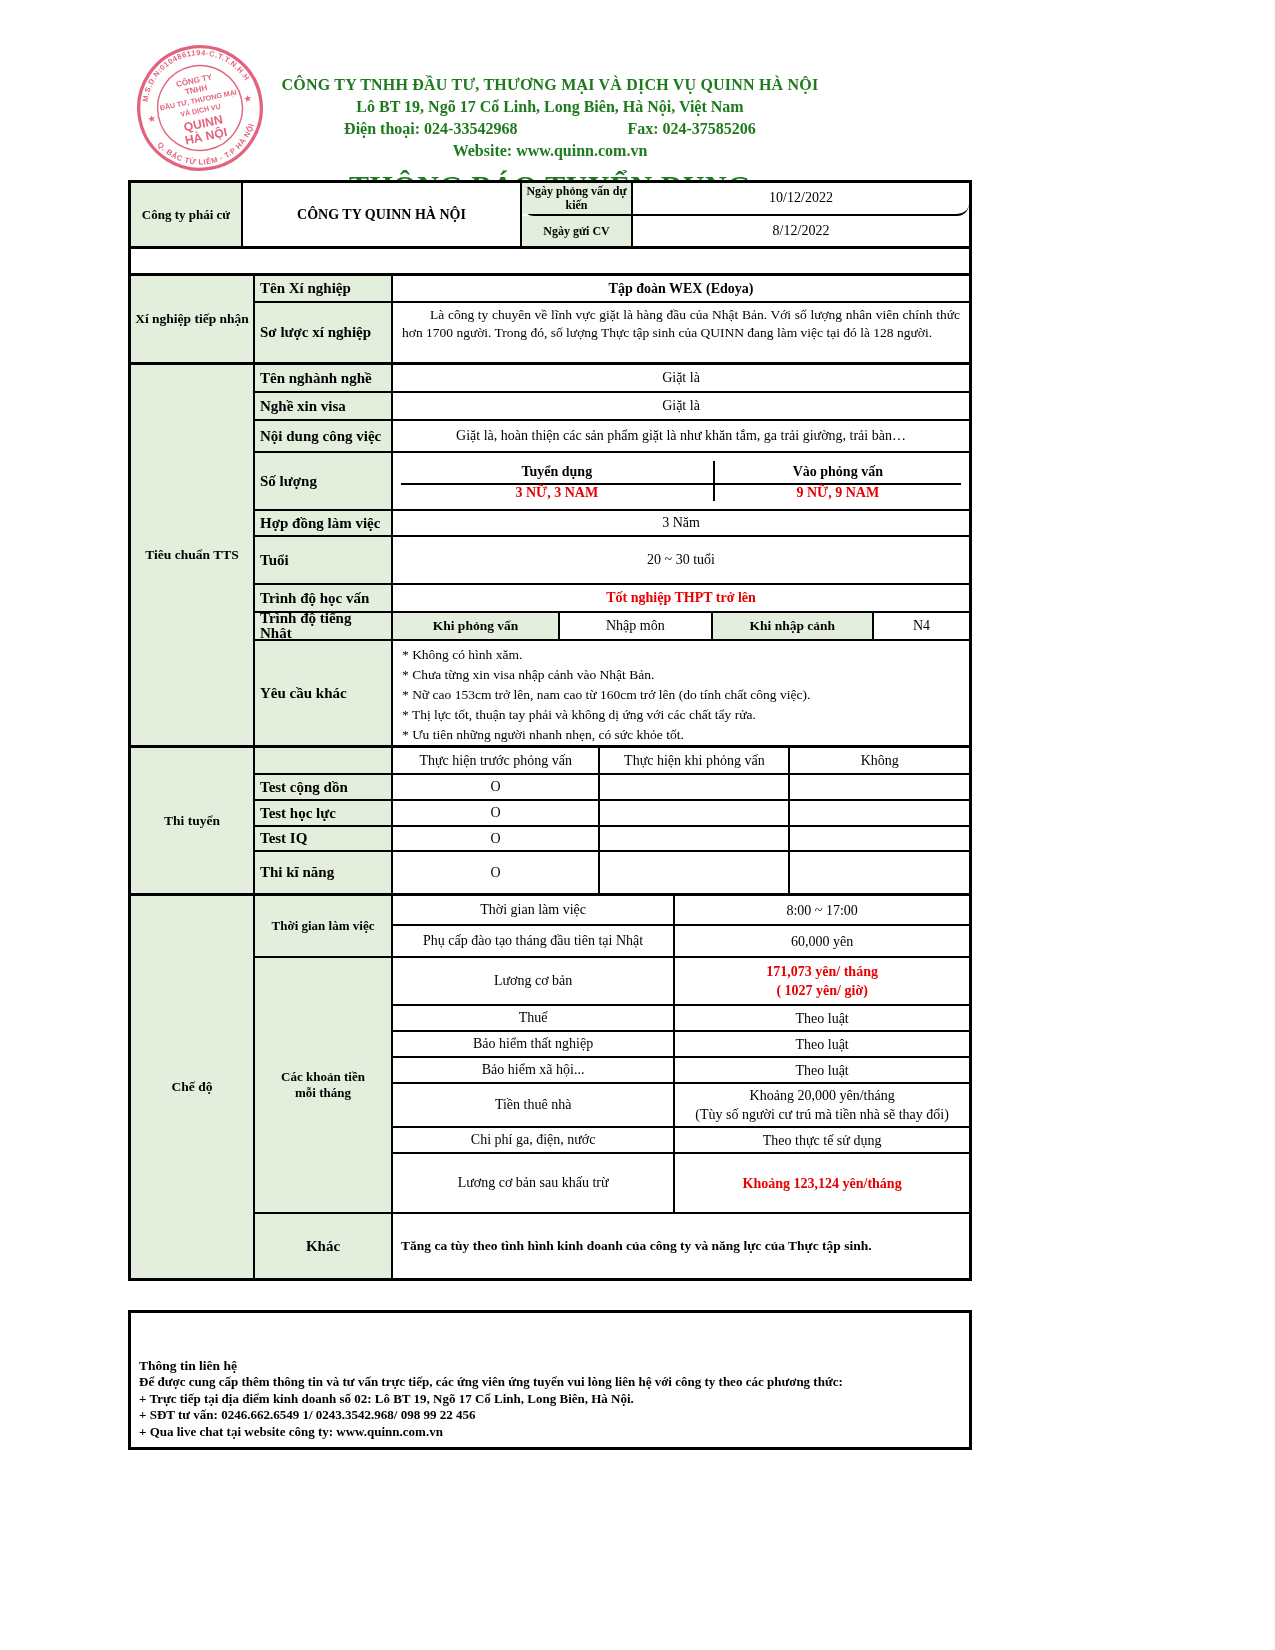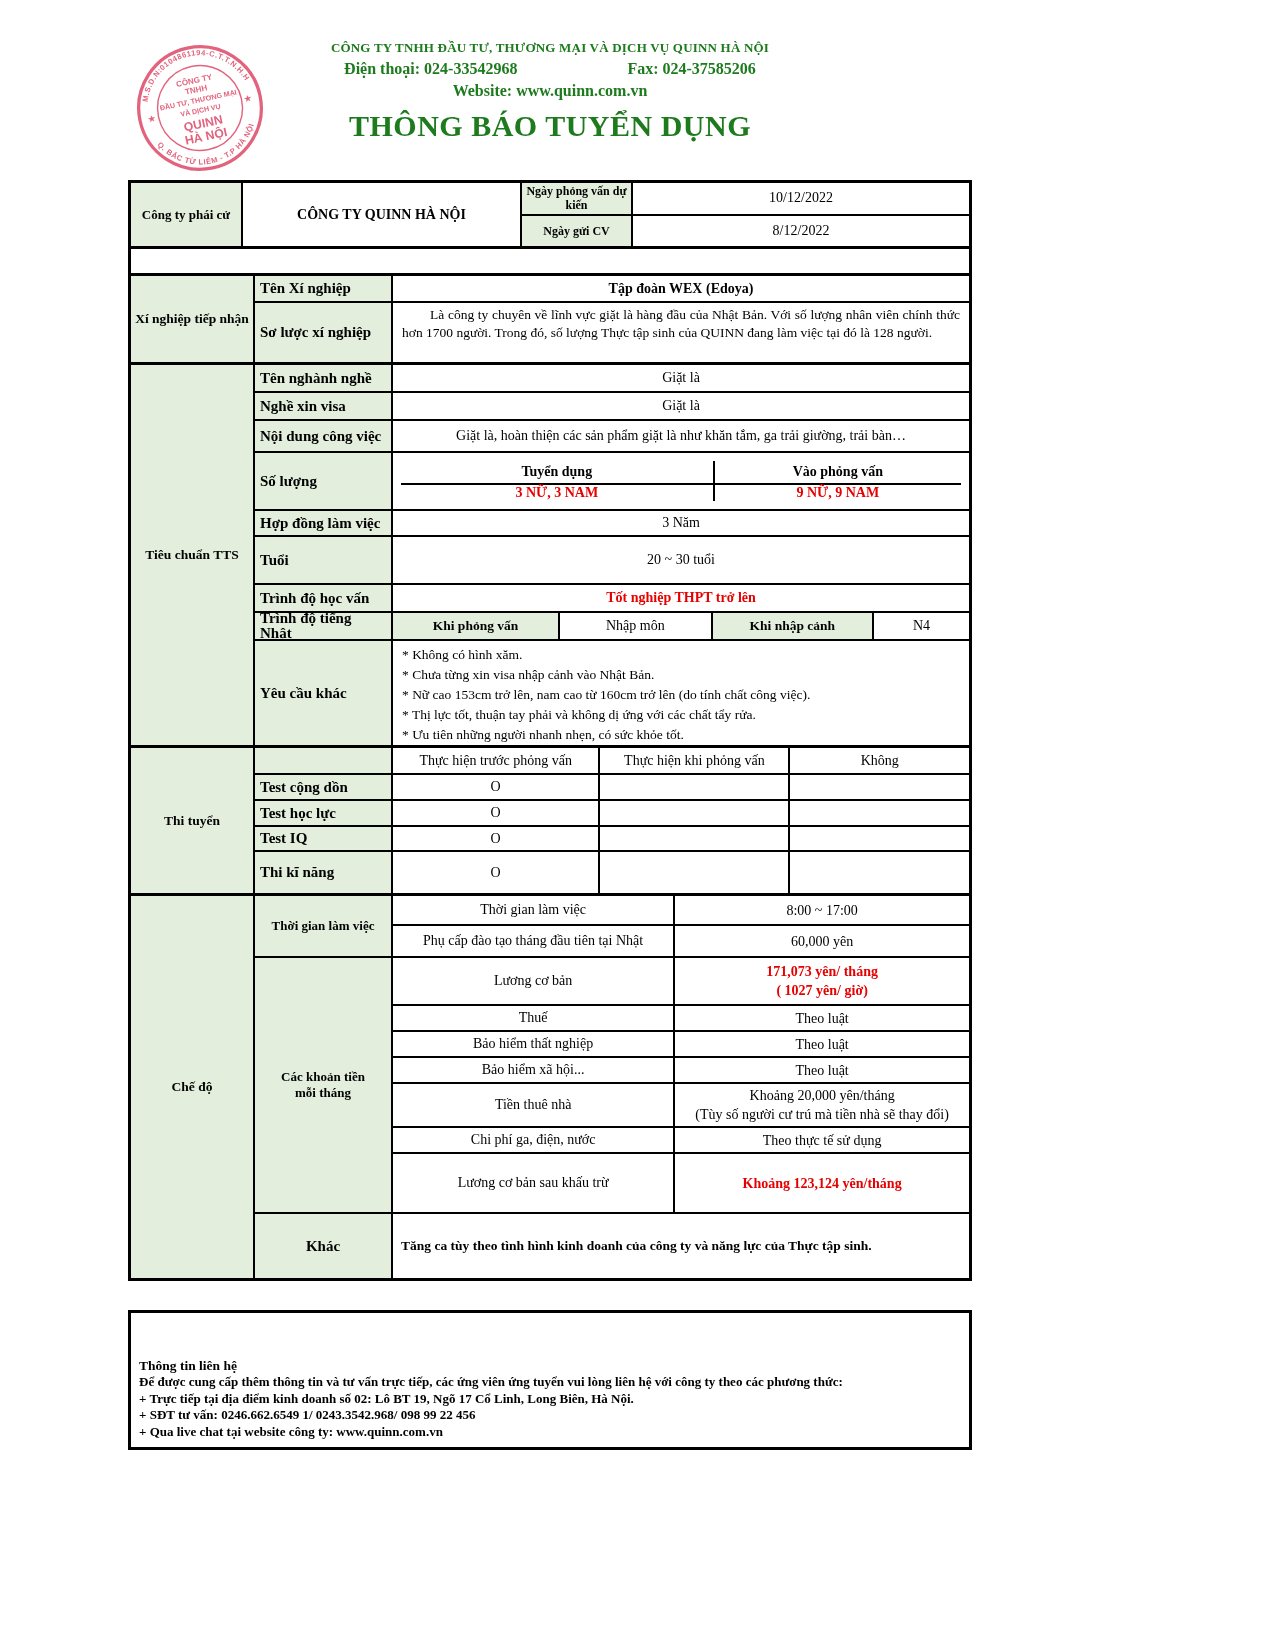--- a/index.html
+++ b/index.html
@@ -3,21 +3,21 @@
 <meta charset="utf-8">
 <style>
   * { box-sizing: border-box; margin: 0; padding: 0; }
   html,body { width:1275px; height:1650px; background:#ffffff; overflow:hidden;
               font-family:"Liberation Serif","DejaVu Serif",serif; color:#000; }
   .page { position:relative; width:1275px; height:1650px; background:#fff; }
 
   
   .hdr { position:absolute; left:128px; top:40px; width:844px; text-align:center;
          color:#1d7a1d; font-weight:bold; }
-  .h1 { font-size:13px; letter-spacing:.2px; }
+  .h1 { font-size:16px; letter-spacing:.2px;margin-top:36px; }
   .h2 { font-size:16px; margin-top:4px; }
   .h3 { display:flex; justify-content:center; gap:110px; font-size:16px; margin-top:4px; }
   .h4 { font-size:16px; margin-top:4px; }
   .title { font-size:30px; margin-top:9px; letter-spacing:.5px; }
 
   .stamp { position:absolute; left:134px; top:42px; width:132px; height:132px;
            transform:rotate(-12deg); opacity:.92; }
   .stamp text { fill:#e05672; font-family:"Liberation Sans","DejaVu Sans",sans-serif; font-weight:bold; }
   .ringtxt { font-size:8px; letter-spacing:.6px; }
   .star { font-size:10px; }
@@ -27,21 +27,21 @@
   .b  { font-weight:bold; }
   .red { color:#e60000; font-weight:bold; }
   .cc { display:flex; align-items:center; justify-content:center; text-align:center; }
   .main-frame { position:absolute; left:128px; top:180px; width:844px; border:3px solid #000; background:#fff; }
 
   
   .info-table { display:flex; border-bottom:3px solid #000; height:66px; }
   .ic1 { width:112px; border-right:2px solid #000; font-size:13px; }
   .ic2 { width:279px; border-right:2px solid #000; font-size:14px; }
   .ic34 { flex:1; display:flex; flex-direction:column; }
-  .irow { display:flex; flex:1; }
+  .irow { display:flex; flex:1;border-radius:12px; }
   .irow.first { border-bottom:2px solid #000; }
   .ilabel { width:111px; border-right:2px solid #000; font-size:12px; line-height:14px; padding:1px 2px; }
   .ival { flex:1; font-size:14px; }
 
   .spacer { height:27px; border-bottom:3px solid #000; background:#fff; }
 
   
   .section { display:flex; border-bottom:3px solid #000; }
   .section.last { border-bottom:none; }
   .slabel { width:124px; border-right:2px solid #000; font-size:13.5px; text-align:center; }
@@ -118,20 +118,21 @@
     <text x="70" y="43" text-anchor="middle" font-size="8.5">CÔNG TY</text>
     <text x="70" y="53" text-anchor="middle" font-size="8.5">TNHH</text>
     <text x="70" y="64" text-anchor="middle" font-size="7.5">ĐẦU TƯ, THƯƠNG MẠI</text>
     <text x="70" y="75" text-anchor="middle" font-size="7.5">VÀ DỊCH VỤ</text>
     <text x="70" y="91" text-anchor="middle" font-size="13">QUINN</text>
     <text x="70" y="105" text-anchor="middle" font-size="13">HÀ NỘI</text>
   </svg>
 
   <div class="hdr">
     <div class="h1">CÔNG TY TNHH ĐẦU TƯ, THƯƠNG MẠI VÀ DỊCH VỤ QUINN HÀ NỘI</div>
+    <div class="h2">Lô BT 19, Ngõ 17 Cổ Linh, Long Biên, Hà Nội, Việt Nam</div>
     <div class="h3">
       <span>Điện thoại: 024-33542968</span>
       <span>Fax: 024-37585206</span>
     </div>
     <div class="h4">Website: www.quinn.com.vn</div>
     <div class="title">THÔNG BÁO TUYỂN DỤNG</div>
   </div>
 
   <div class="main-frame">
 

